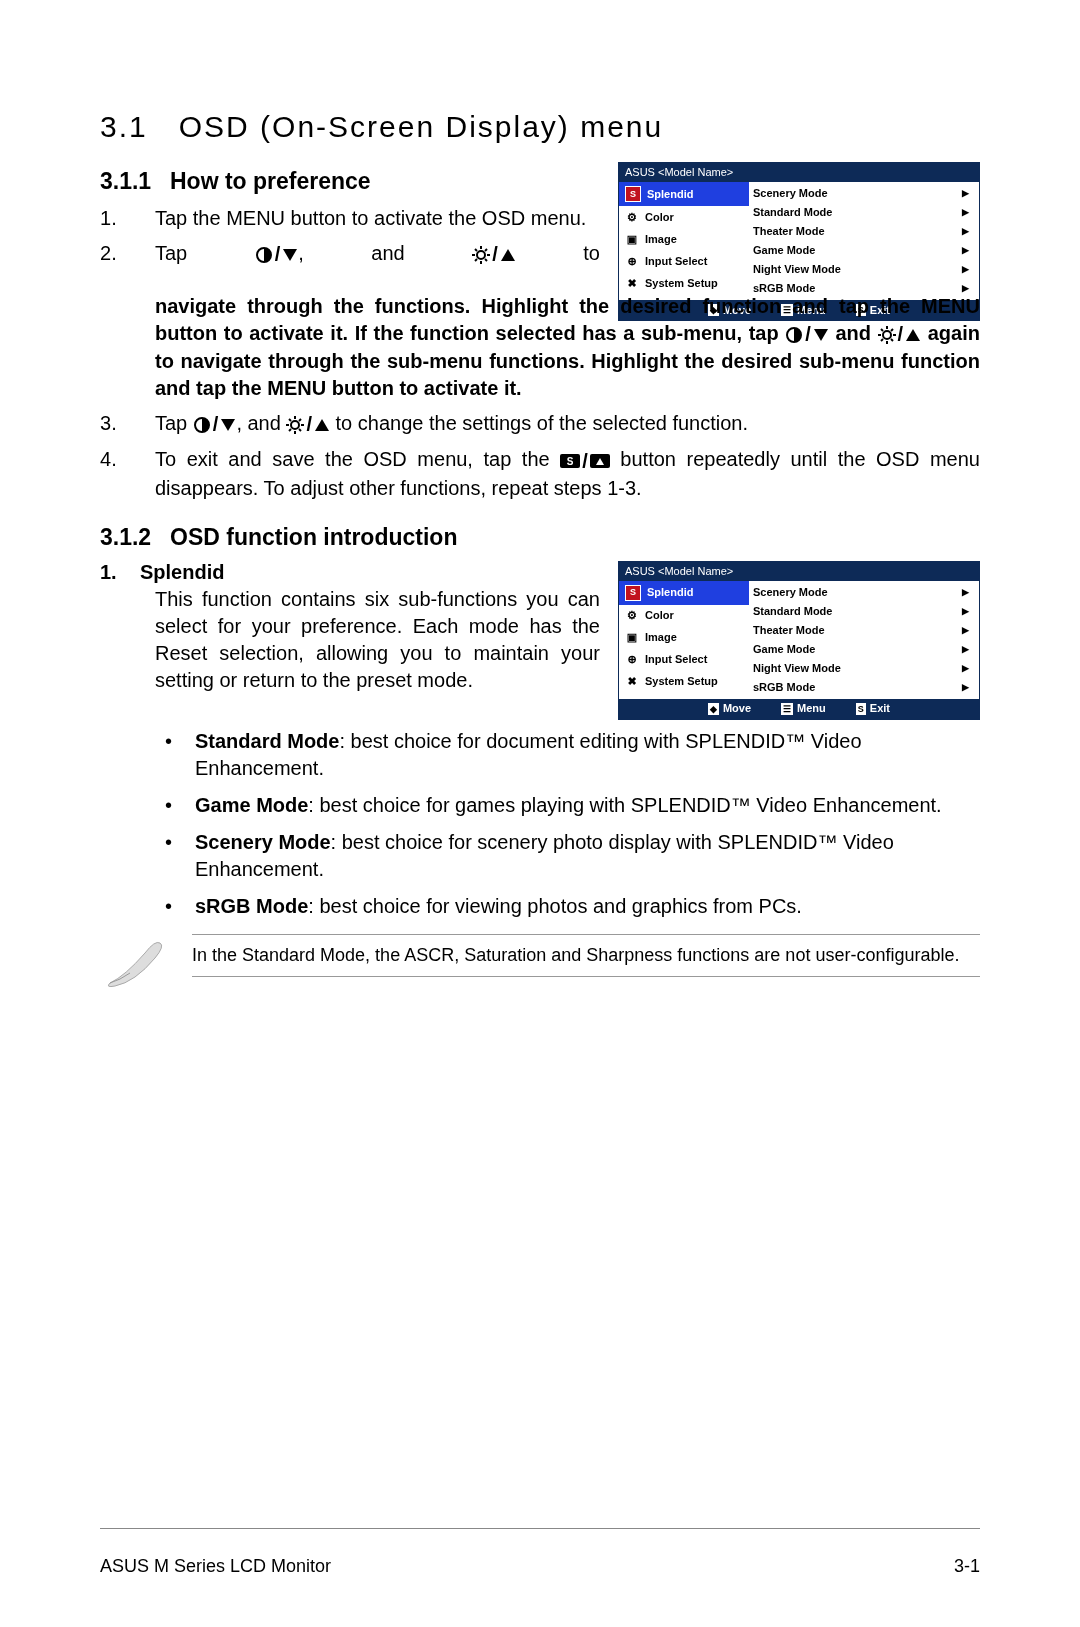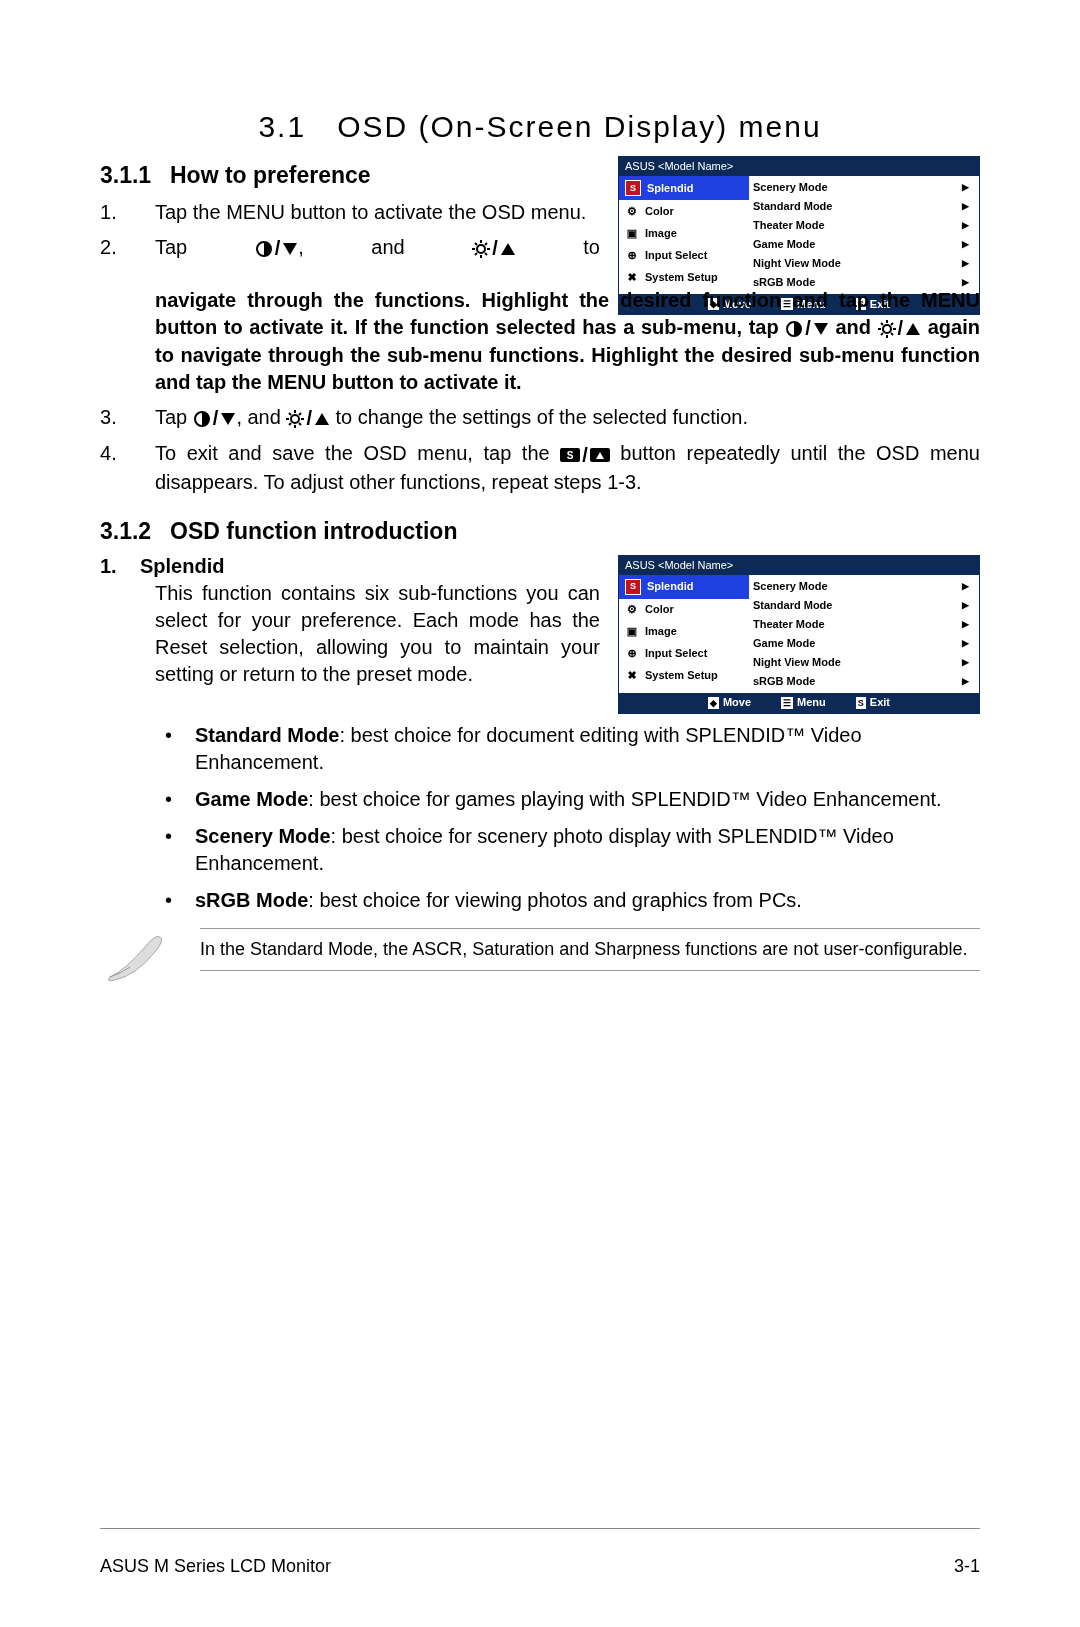--- a/index.html
+++ b/index.html
@@ -12,22 +12,21 @@
   .page {
     width: 1080px;
     height: 1627px;
     position: relative;
     box-sizing: border-box;
     padding: 110px 100px 60px 100px;
   }
   .h1 {
     font-size: 30px;
     letter-spacing: 2px;
-    margin-bottom: 12px;
-    text-align: center;
+    margin-bottom: 18px;
   }
   .h2 {
     font-size: 23px;
     font-weight: bold;
     margin: 6px 0 10px 0;
   }
   .h2 .num {
     display: inline-block;
     width: 70px;
   }
@@ -167,21 +166,21 @@
   }
   ul.bullets li::before {
     content: "•";
     position: absolute;
     left: 10px;
     top: 0;
     font-size: 20px;
   }
   .note-row {
     display: flex;
-    gap: 20px;
+    gap: 12px;
     margin-top: 14px;
     align-items: flex-start;
   }
   .note-icon {
     width: 80px;
     flex-shrink: 0;
     padding-top: 4px;
   }
   .note-text {
     flex: 1;

